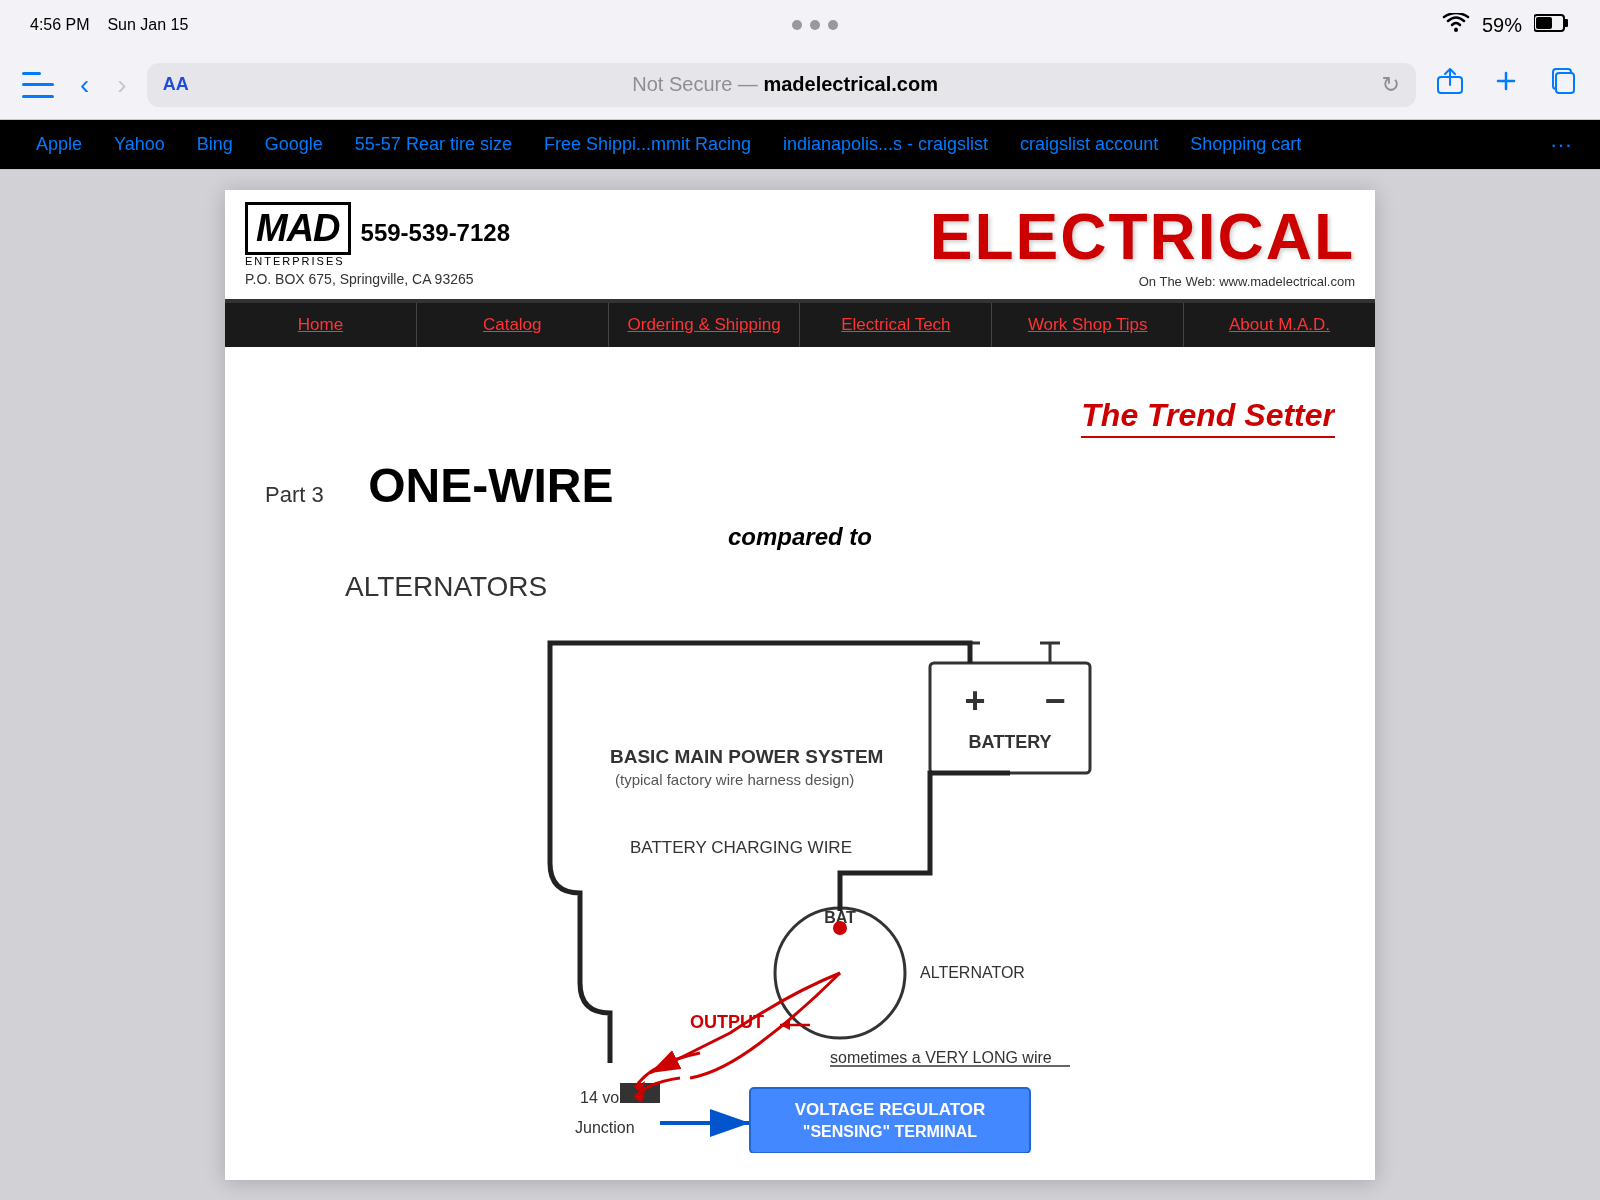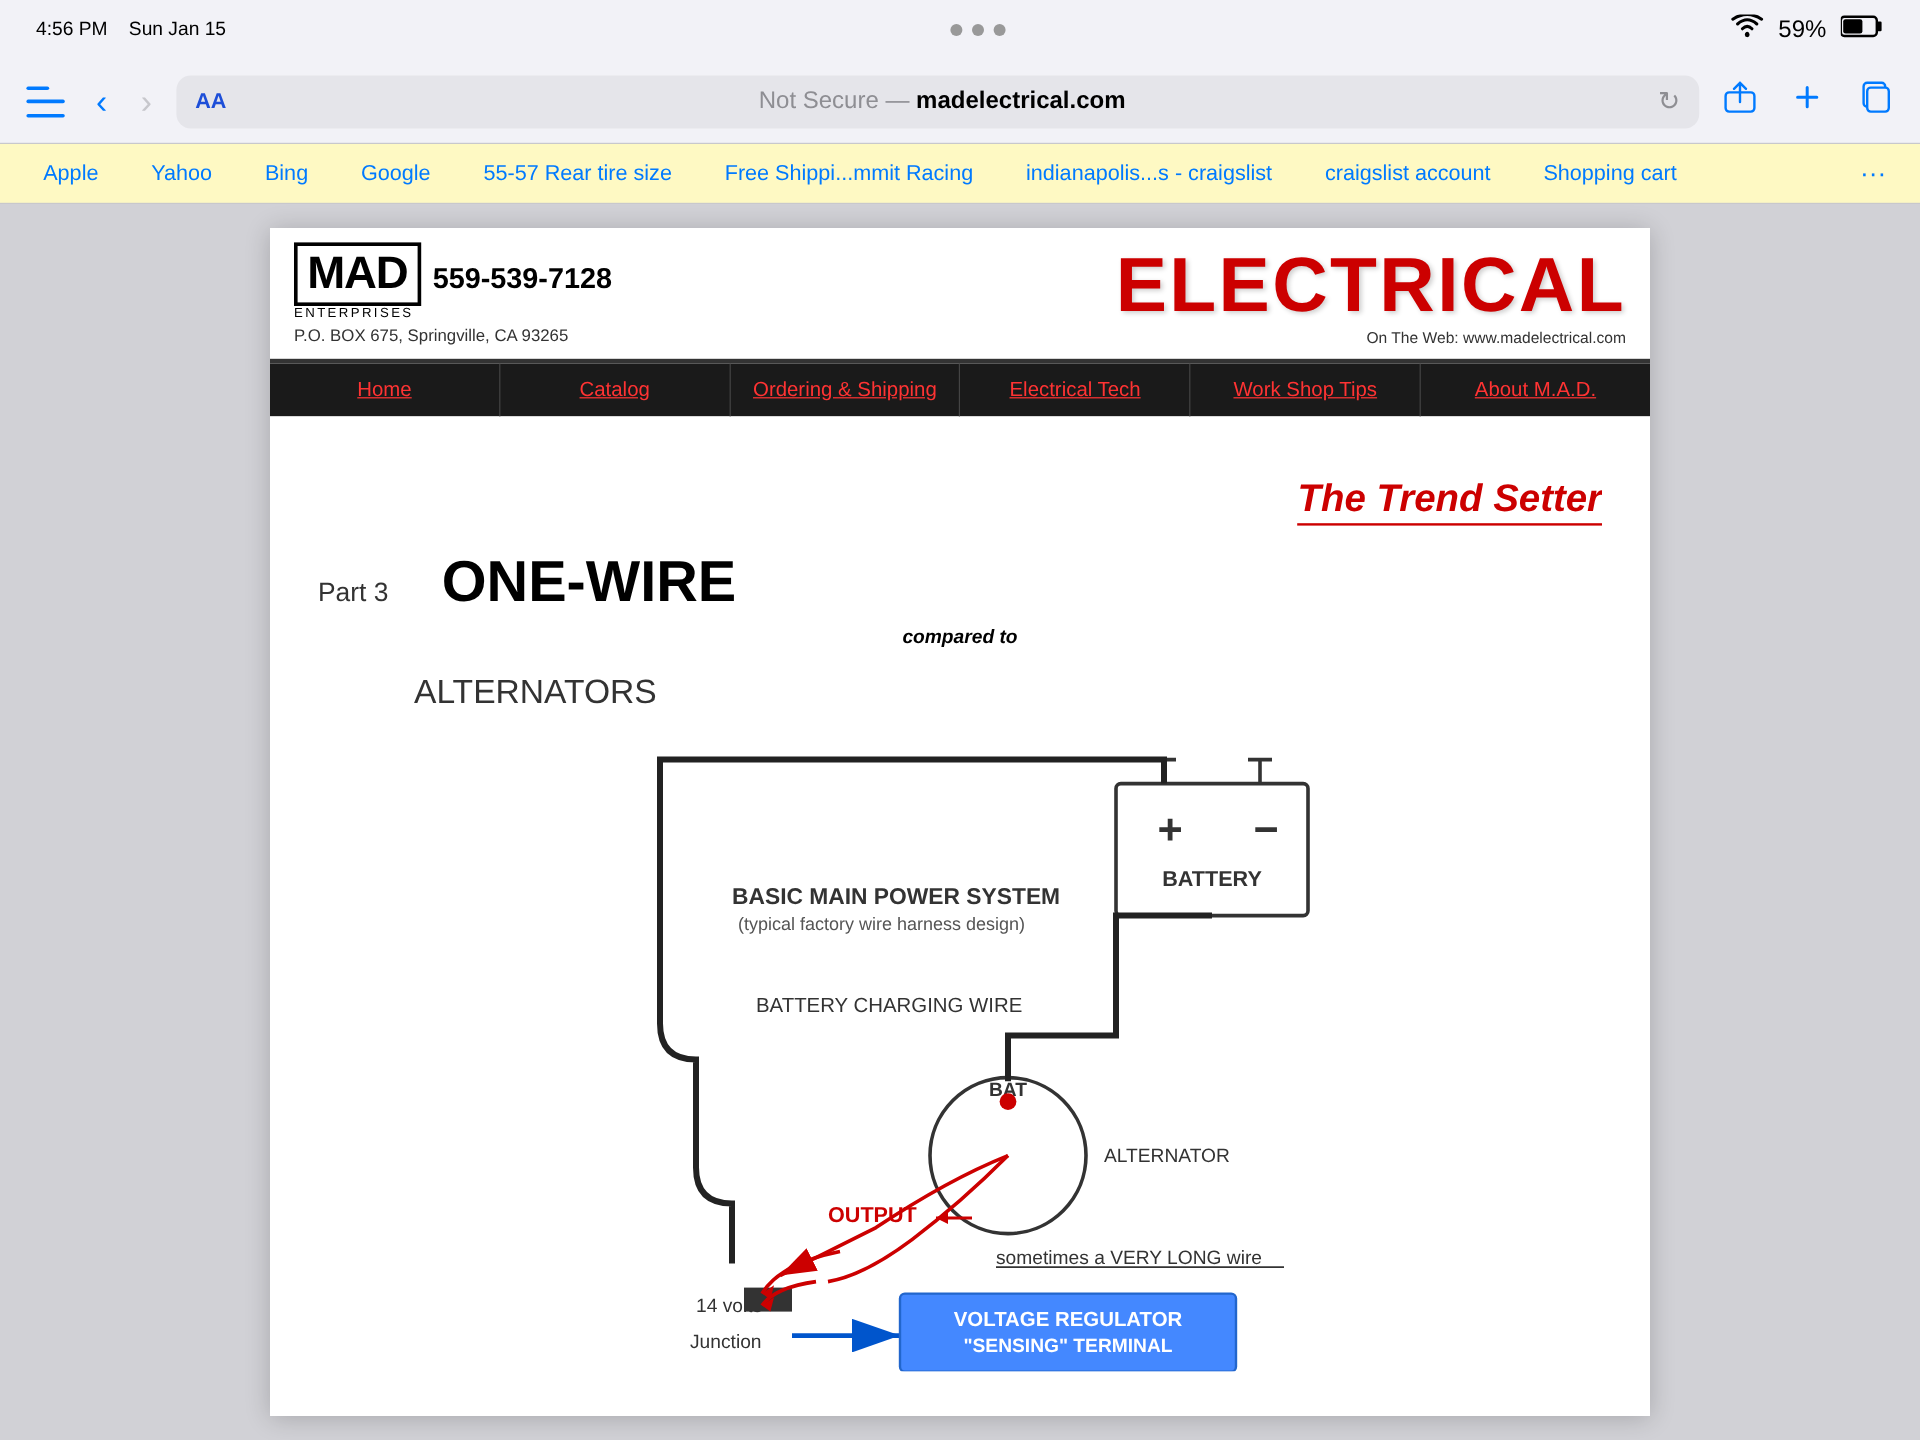--- a/index.html
+++ b/index.html
@@ -135,25 +135,25 @@
     .nav-aa-text {
       font-size: 18px;
       color: #1d4ed8;
       font-weight: 600;
     }
 
     
     .bookmarks-bar {
       display: flex;
       align-items: center;
-      background: #fef9c3;
+      background: #000000;
       padding: 0 20px;
       height: 50px;
       border-bottom: 1px solid #c8c8cc;
-      gap: 12px;
+      gap: 0;
       justify-content: flex-end;
     }
     .bookmark-item {
       font-size: 18px;
       color: #007aff;
       padding: 0 16px;
       cursor: pointer;
       white-space: nowrap;
     }
     .bookmark-more {
@@ -203,20 +203,21 @@
     }
     .logo-mad {
       font-family: Arial, sans-serif;
       font-size: 38px;
       font-weight: 900;
       color: #000;
       letter-spacing: -1px;
       border: 3px solid #000;
       padding: 2px 8px;
       position: relative;
+      font-style: italic;
     }
     .logo-enterprises {
       font-size: 11px;
       color: #000;
       letter-spacing: 2px;
     }
     .logo-phone {
       font-size: 24px;
       color: #000;
       font-weight: 600;
@@ -292,21 +293,21 @@
       margin-right: 40px;
     }
     .one-wire-title {
       font-size: 48px;
       font-weight: 900;
       color: #000;
       display: inline-block;
     }
     .compared-to {
       text-align: center;
-      font-size: 16px;
+      font-size: 24px;
       font-style: italic;
       font-weight: 700;
       color: #000;
       padding: 10px 0;
     }
     .three-wire-row {
       display: flex;
       align-items: center;
       gap: 30px;
       padding: 10px 0 20px 80px;

